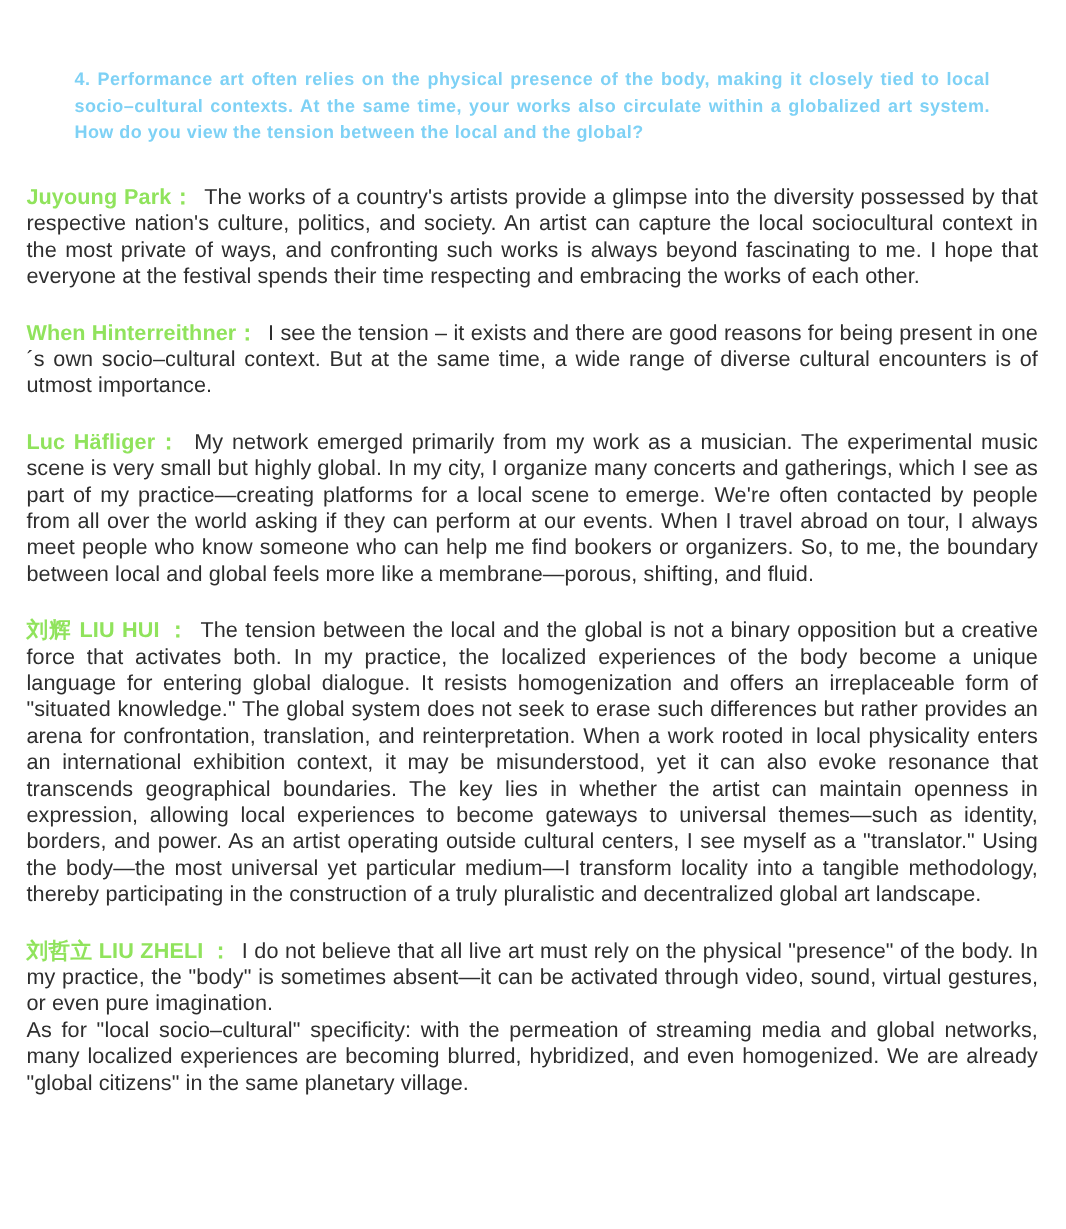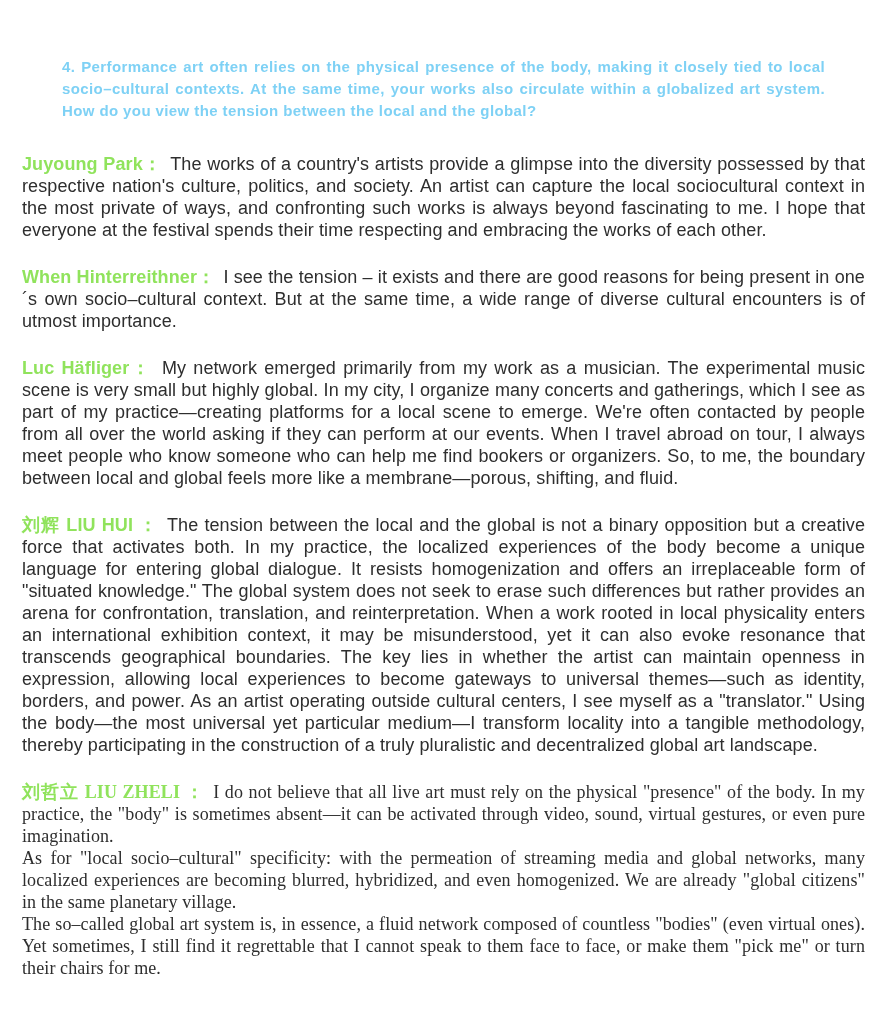--- a/index.html
+++ b/index.html
@@ -26,21 +26,21 @@
     text-align: justify;
   }
   .answer {
     margin: 0 0 25px 0;
     font-size: 18px;
     line-height: 22px;
     letter-spacing: 0.1px;
     color: var(--body_text, #2e2e2e);
     text-align: justify;
   }
-  .answer:last-child { margin-bottom: 12px; font-family: Liberation Serif, serif; }
+  .answer:last-child { margin-bottom: 12px; }
   .para { margin: 0; }
   .speaker {
     color: var(--name_green, #90e35c);
     font-weight: bold;
     margin-right: 3px;
   }
 </style>
 </head>
 <body>
 
@@ -60,16 +60,15 @@
     <p class="para"><span class="speaker">Luc Häfliger：</span> <span class="text">My network emerged primarily from my work as a musician. The experimental music scene is very small but highly global. In my city, I organize many concerts and gatherings, which I see as part of my practice—creating platforms for a local scene to emerge. We're often contacted by people from all over the world asking if they can perform at our events. When I travel abroad on tour, I always meet people who know someone who can help me find bookers or organizers. So, to me, the boundary between local and global feels more like a membrane—porous, shifting, and fluid.</span></p>
   </section>
 
   <section class="answer">
     <p class="para"><span class="speaker">刘辉 LIU HUI ：</span> <span class="text">The tension between the local and the global is not a binary opposition but a creative force that activates both. In my practice, the localized experiences of the body become a unique language for entering global dialogue. It resists homogenization and offers an irreplaceable form of "situated knowledge." The global system does not seek to erase such differences but rather provides an arena for confrontation, translation, and reinterpretation. When a work rooted in local physicality enters an international exhibition context, it may be misunderstood, yet it can also evoke resonance that transcends geographical boundaries. The key lies in whether the artist can maintain openness in expression, allowing local experiences to become gateways to universal themes—such as identity, borders, and power. As an artist operating outside cultural centers, I see myself as a "translator." Using the body—the most universal yet particular medium—I transform locality into a tangible methodology, thereby participating in the construction of a truly pluralistic and decentralized global art landscape.</span></p>
   </section>
 
   <section class="answer">
     <p class="para"><span class="speaker">刘哲立 LIU ZHELI ：</span> <span class="text">I do not believe that all live art must rely on the physical "presence" of the body. In my practice, the "body" is sometimes absent—it can be activated through video, sound, virtual gestures, or even pure imagination.</span></p>
     <p class="para">As for "local socio–cultural" specificity: with the permeation of streaming media and global networks, many localized experiences are becoming blurred, hybridized, and even homogenized. We are already "global citizens" in the same planetary village.</p>
-    <p class="para">The so–called global art system is, in essence, a fluid network composed of countless "bodies" (even virtual ones). Yet sometimes, I still find it regrettable that I cannot speak to them face to face, or make them "pick me" or turn their chairs for me.</p>
   </section>
 
 </div>
 
 </body></html>

